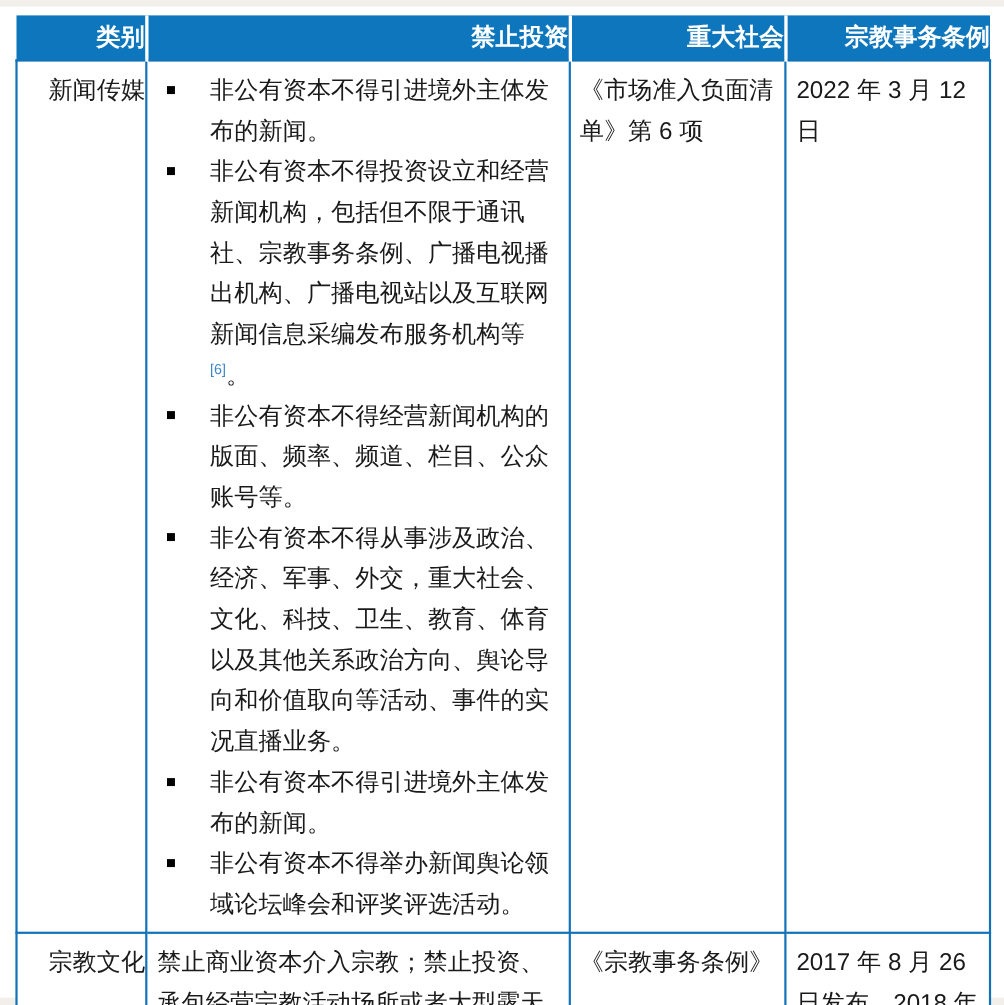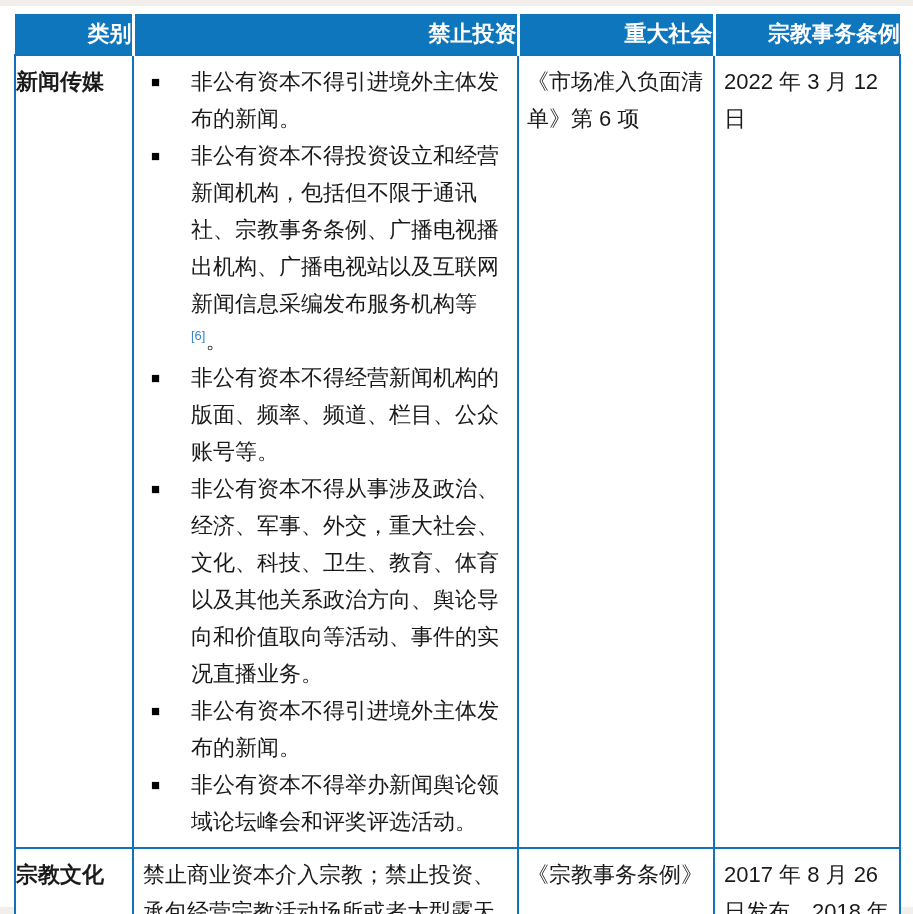--- a/index.html
+++ b/index.html
@@ -37,21 +37,21 @@
   thead th + th{border-left:3px solid #ffffff;}
 
   tbody td{
     border:2px solid var(--border);
     vertical-align:top;
     font-size:22px;line-height:37px;
     background:#ffffff;
   }
   tbody tr:last-child td{border-bottom:3px solid var(--border);}
 
-  td.cat{text-align:left;padding-top:7px;font-weight:bold;}
+  td.cat{text-align:right;padding-top:7px;}
   td.reg{padding:7px 4px 7px 0;}
   td.reg.plain{padding:7px 6px 7px 9px;}
   td.basis{padding:7px 10px 7px 8px;}
   td.date{padding:7px 4px 7px 9px;margin-left:47px;}
 
   .li{position:relative;padding-left:57px;}
   .bullet{
     position:absolute;left:17px;top:0;
     font-size:15px;line-height:37px;color:#000;
   }

